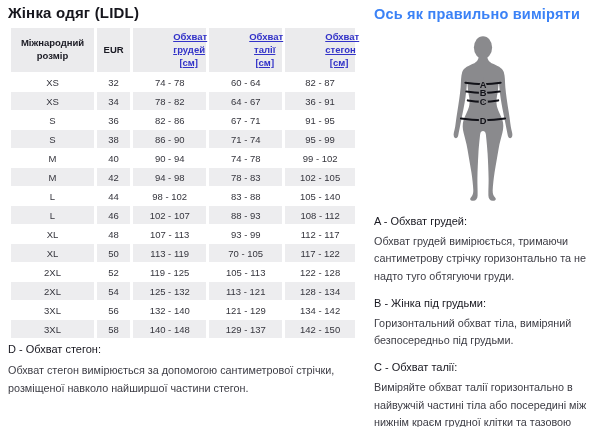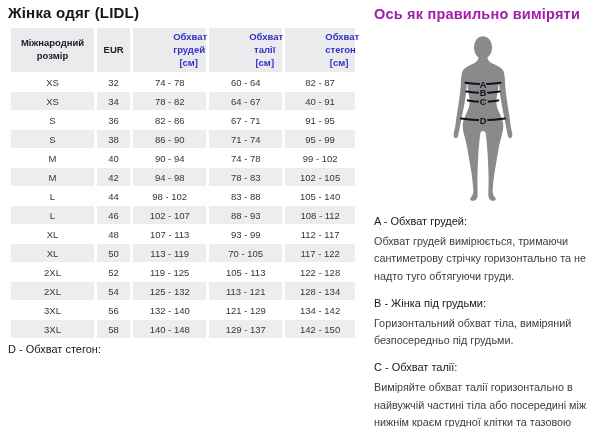--- a/index.html
+++ b/index.html
@@ -14,34 +14,34 @@
   table.size-table { width:350px; border-collapse:separate; border-spacing:3px 1px; table-layout:fixed; }
   table.size-table col.c1 { width:25%; }
   table.size-table col.c2 { width:10%; }
   table.size-table col.c3 { width:22%; }
   table.size-table col.c4 { width:22%; }
   table.size-table col.c5 { width:21%; }
   table.size-table th {
     background:#ebebed; font-size:9.5px; font-weight:bold; color:#1b1b24;
     text-align:center; vertical-align:middle; padding:3px 2px; height:28px; line-height:1.35;
   }
-  table.size-table th.link { color:#3232c8; cursor:pointer;padding-left:40px; }
+  table.size-table th.link { color:#3232c8; text-decoration:underline; cursor:pointer;padding-left:40px; }
   table.size-table td {
     font-size:9.5px; color:#35353d; text-align:center; vertical-align:middle;
     height:18px; padding:1px 2px; background:#ffffff;
   }
   table.size-table tbody tr:nth-child(even) td { background:#ededef; }
 
   .note { margin-top:4px; width:348px; }
   .note-heading, .sec-heading { font-size:11px; font-weight:normal; color:#17171f; }
   .note-text, .sec-text { font-size:10.8px; color:#3c3c44; line-height:1.6; margin-top:7px; }
 
   
   .right-panel { position:absolute; left:374px; top:6px; width:216px; }
-  .right-title { font-size:14.5px; font-weight:bold; color:#a21caf; letter-spacing:.2px; }
+  .right-title { font-size:14.5px; font-weight:bold; color:#3b82f6; letter-spacing:.2px; }
   .figure-wrap { margin-top:14px; margin-left:60px; width:98px; height:167px; }
   .section { margin-top:12px; }
   .section .sec-text { margin-top:6px; }
 </style>
 </head>
 <body>
 
 <div class="page">
 
   <div class="left-panel">
@@ -71,21 +71,21 @@
           <td>32</td>
           <td>74 - 78</td>
           <td>60 - 64</td>
           <td>82 - 87</td>
         </tr>
           <tr>
           <td>XS</td>
           <td>34</td>
           <td>78 - 82</td>
           <td>64 - 67</td>
-          <td>40 - 91</td>
+          <td>36 - 91</td>
         </tr>
           <tr>
           <td>S</td>
           <td>36</td>
           <td>82 - 86</td>
           <td>67 - 71</td>
           <td>91 - 95</td>
         </tr>
           <tr>
           <td>S</td>
@@ -162,20 +162,21 @@
           <td>58</td>
           <td>140 - 148</td>
           <td>129 - 137</td>
           <td>142 - 150</td>
         </tr>
         </tbody>
     </table>
 
     <div class="note">
       <div class="note-heading">D - Обхват стегон:</div>
+      <p class="note-text">Обхват стегон вимірюється за допомогою сантиметрової стрічки, розміщеної навколо найширшої частини стегон.</p>
     </div>
   </div>
 
   <div class="right-panel">
     <h2 class="right-title">Ось як правильно виміряти</h2>
 
     <div class="figure-wrap">
       <svg width="98" height="167" viewBox="0 0 100 170" xmlns="http://www.w3.org/2000/svg">
         <g fill="#8a8a8d">
           <ellipse cx="50" cy="11.5" rx="9.3" ry="11.5"></ellipse>

